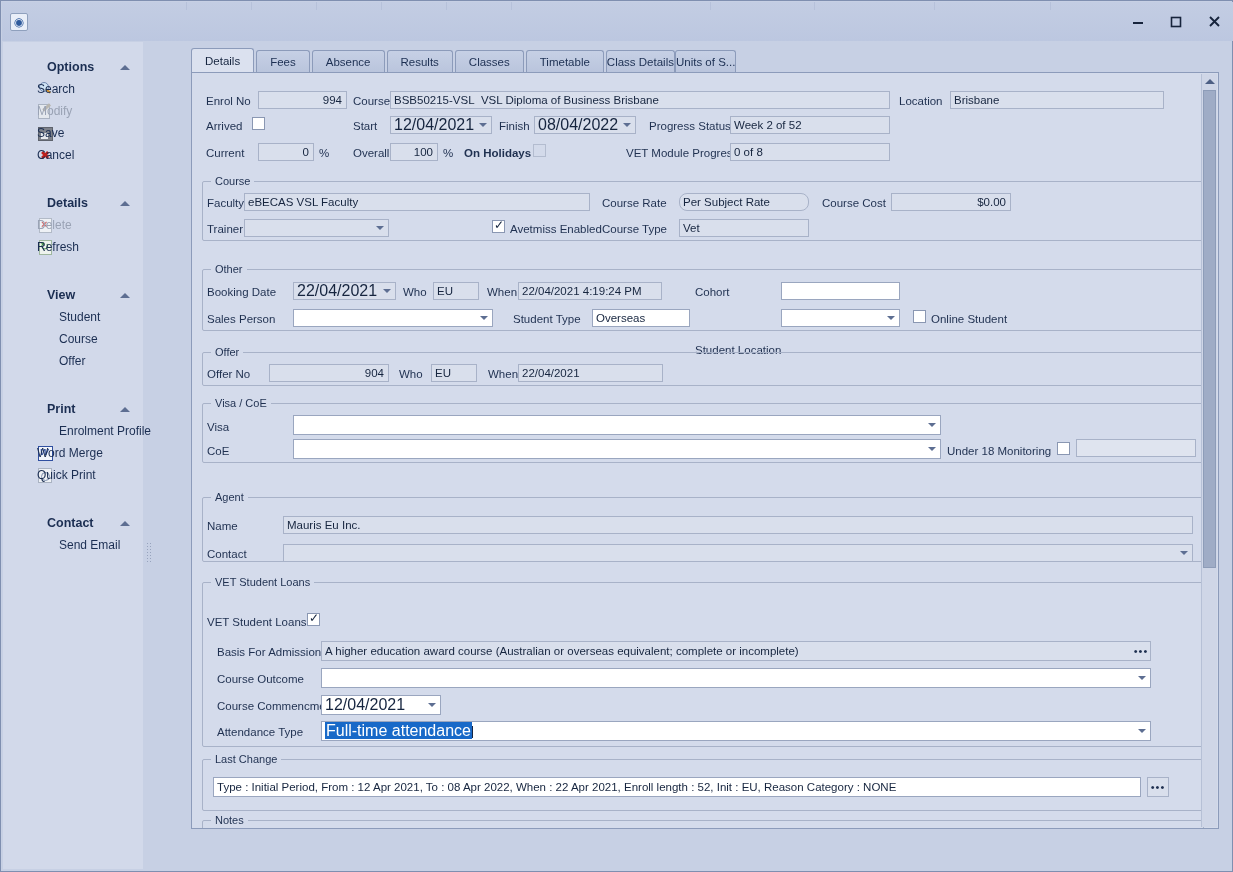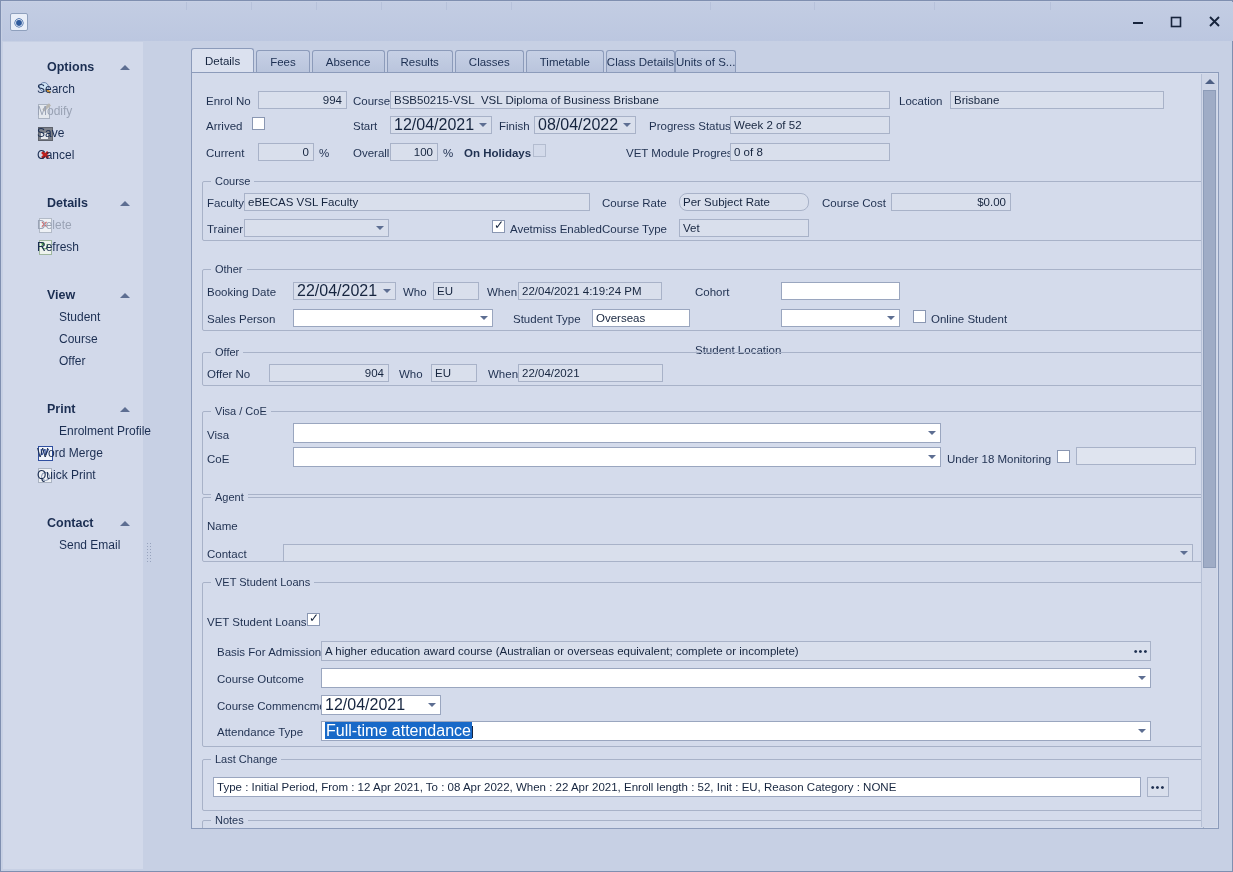--- a/index.html
+++ b/index.html
@@ -547,21 +547,21 @@
         <div class="lbl" style="left:4px; top:14px;">Offer No</div>
         <div class="fld num" style="left:66px; top:11px; width:120px;">904</div>
 
         <div class="lbl" style="left:196px; top:14px;">Who</div>
         <div class="fld" style="left:228px; top:11px; width:46px;">EU</div>
 
         <div class="lbl" style="left:285px; top:14px;">When</div>
         <div class="fld" style="left:315px; top:11px; width:145px;">22/04/2021</div>
       </div>
 
-      <div class="grp" style="left:10px; top:338px; width:1002px; height:84px;">
+      <div class="grp" style="left:10px; top:330px; width:1002px; height:60px;">
         <div class="cap">Visa / CoE</div>
 
         <div class="lbl" style="left:4px; top:16px;">Visa</div>
         <div class="combo white" style="left:90px; top:11px; width:648px; height:20px; line-height:18px;">
           <span></span>
           <span class="arw" style="top:2px;"></span>
         </div>
 
         <div class="lbl" style="left:4px; top:40px;">CoE</div>
         <div class="combo white" style="left:90px; top:35px; width:648px; height:20px; line-height:18px;">
@@ -571,20 +571,21 @@
 
         <div class="lbl" style="left:744px; top:40px;">Under 18 Monitoring</div>
         <div class="cb" style="left:854px; top:38px;"></div>
         <div class="fld" style="left:873px; top:35px; width:120px; background:#dfe4ef;"></div>
       </div>
 
       <div class="grp" style="left:10px; top:424px; width:1002px; height:65px;">
         <div class="cap">Agent</div>
 
         <div class="lbl" style="left:4px; top:21px;">Name</div>
+        <div class="fld" style="left:80px; top:18px; width:910px;">Mauris Eu Inc.</div>
 
         <div class="lbl" style="left:4px; top:49px;">Contact</div>
         <div class="combo" style="left:80px; top:46px; width:910px;">
           <span></span>
           <span class="arw dim"></span>
         </div>
       </div>
 
       <div class="grp" style="left:10px; top:509px; width:1002px; height:165px;">
         <div class="cap">VET Student Loans</div>

